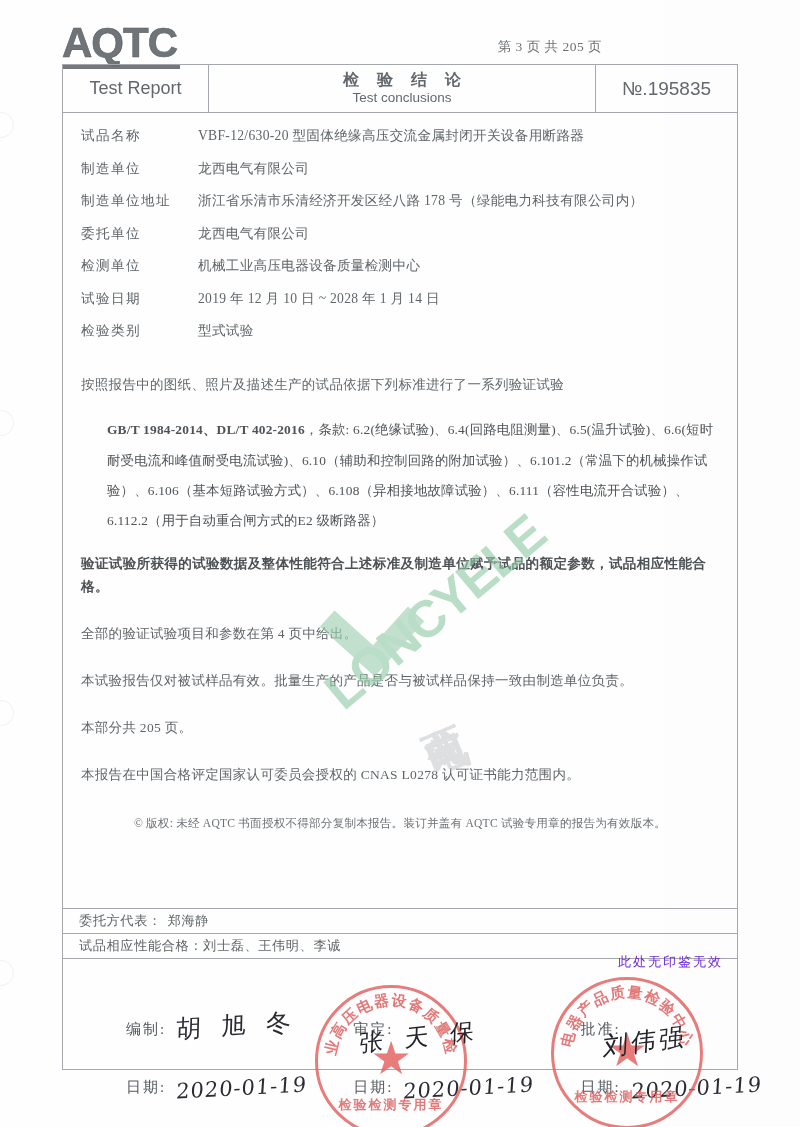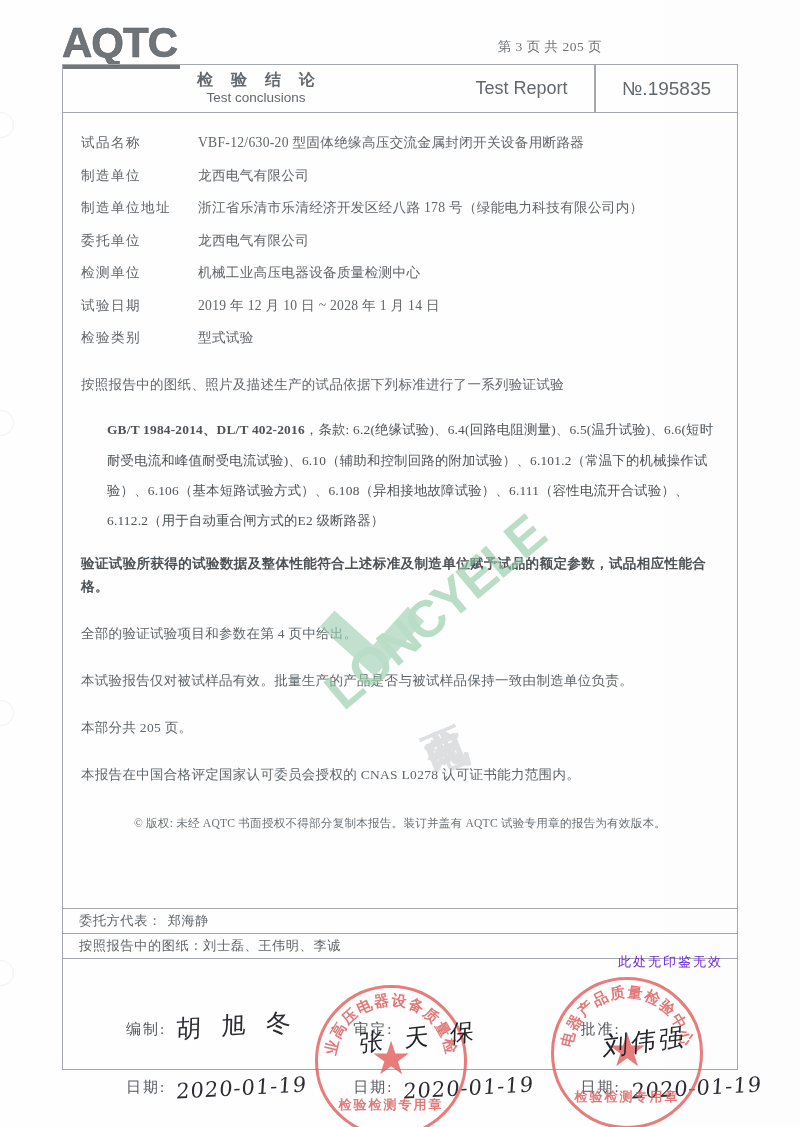--- a/index.html
+++ b/index.html
@@ -110,21 +110,21 @@
   #body-region {
     position: relative;
     height: 796px;
     border-bottom: 1.3px solid #a4a8ac;
     padding: 14px 18px 0 18px;
   }
 
   
   .info-row {
     display: flex;
-    align-items: center;
+    align-items: flex-start;
     height: 32.5px;
     font-size: 13.6px;
     color: #5f6569;
   }
   .info-label {
     width: 117px;
     flex-shrink: 0;
     letter-spacing: 1.4px;
   }
   .info-value { letter-spacing: 0.3px; }
@@ -349,25 +349,25 @@
   <div id="logo-wrap">
     <div id="logo-text">AQTC</div>
     <div id="logo-rule"></div>
   </div>
 
   <div id="page-counter">第 3 页  共 205 页</div>
 
   <div id="frame">
 
     <div id="hdr">
+      <div id="hdr-left">Test Report</div>
       <div id="hdr-mid">
         <div id="hdr-cn">检 验 结 论</div>
         <div id="hdr-en">Test conclusions</div>
       </div>
-      <div id="hdr-left">Test Report</div>
       <div id="hdr-right">№.195835</div>
     </div>
 
     <div id="body-region">
 
       <div class="info-row">
         <div class="info-label">试品名称</div>
         <div class="info-value">VBF-12/630-20 型固体绝缘高压交流金属封闭开关设备用断路器</div>
       </div>
       <div class="info-row">
@@ -419,21 +419,21 @@
     </div>
 
     <div id="sig-region">
 
       <div class="sig-row">
         <span>委托方代表：</span>
         <span style="margin-left:6px">郑海静</span>
       </div>
 
       <div class="sig-row">
-        <span>按照报告中的图纸：</span>
+        <span>试品相应性能合格：</span>
         <span style="">刘士磊、王伟明、李诚</span>
       </div>
 
       <div id="noseal-note">此处无印鉴无效</div>
 
       <div id="sig-cols">
 
         <div class="sig-col">
           <div class="sig-line">
             <span class="sig-key">编制:</span>

